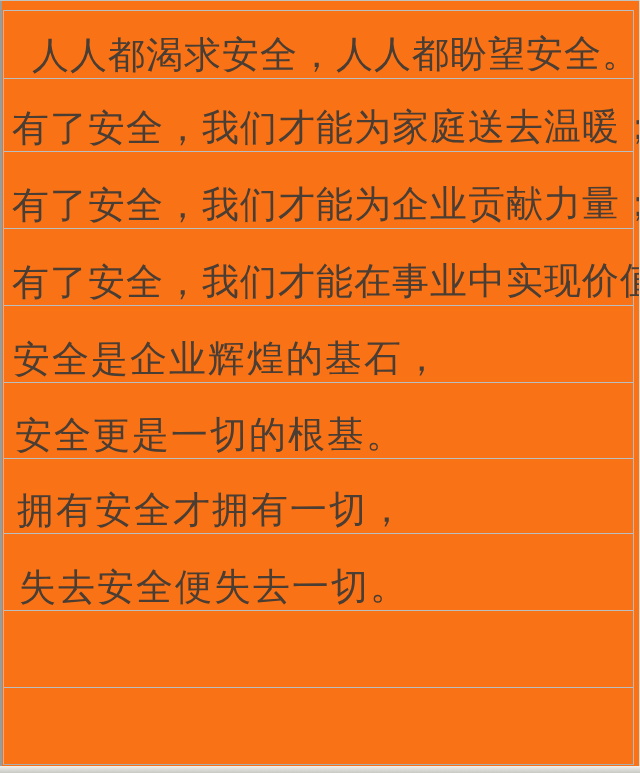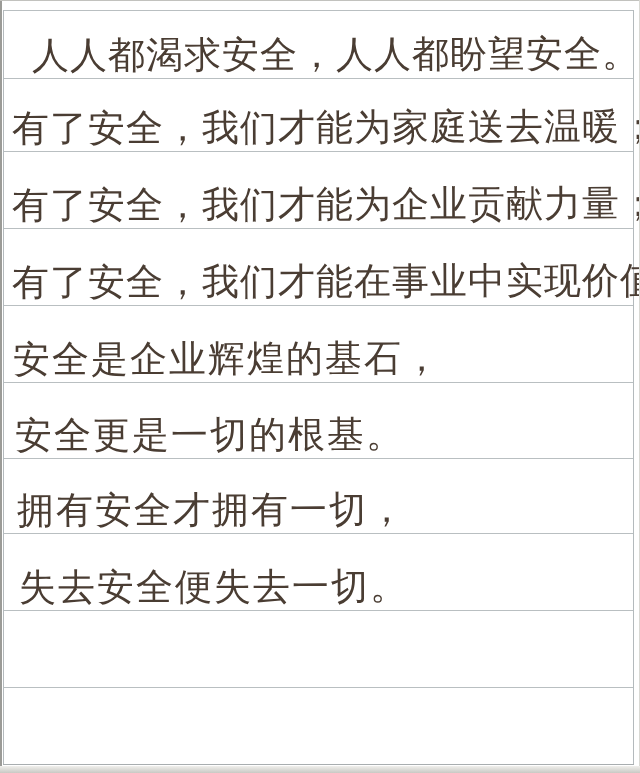--- a/index.html
+++ b/index.html
@@ -10,21 +10,21 @@
     width: 640px;
     height: 773px;
     background: #e9e9e5;
     font-family: "DejaVu Sans", sans-serif;
     overflow: hidden;
   }
   .paper {
     position: relative;
     width: 640px;
     height: 773px;
-    background: #ffffff;
+    background: #f97316;
   }
   
   .rule {
     position: absolute;
     left: 3px;
     right: 6px;
     height: 1px;
     background: #b9bfc1;
   }
   .rule.frame-top    { top: 10px; }

